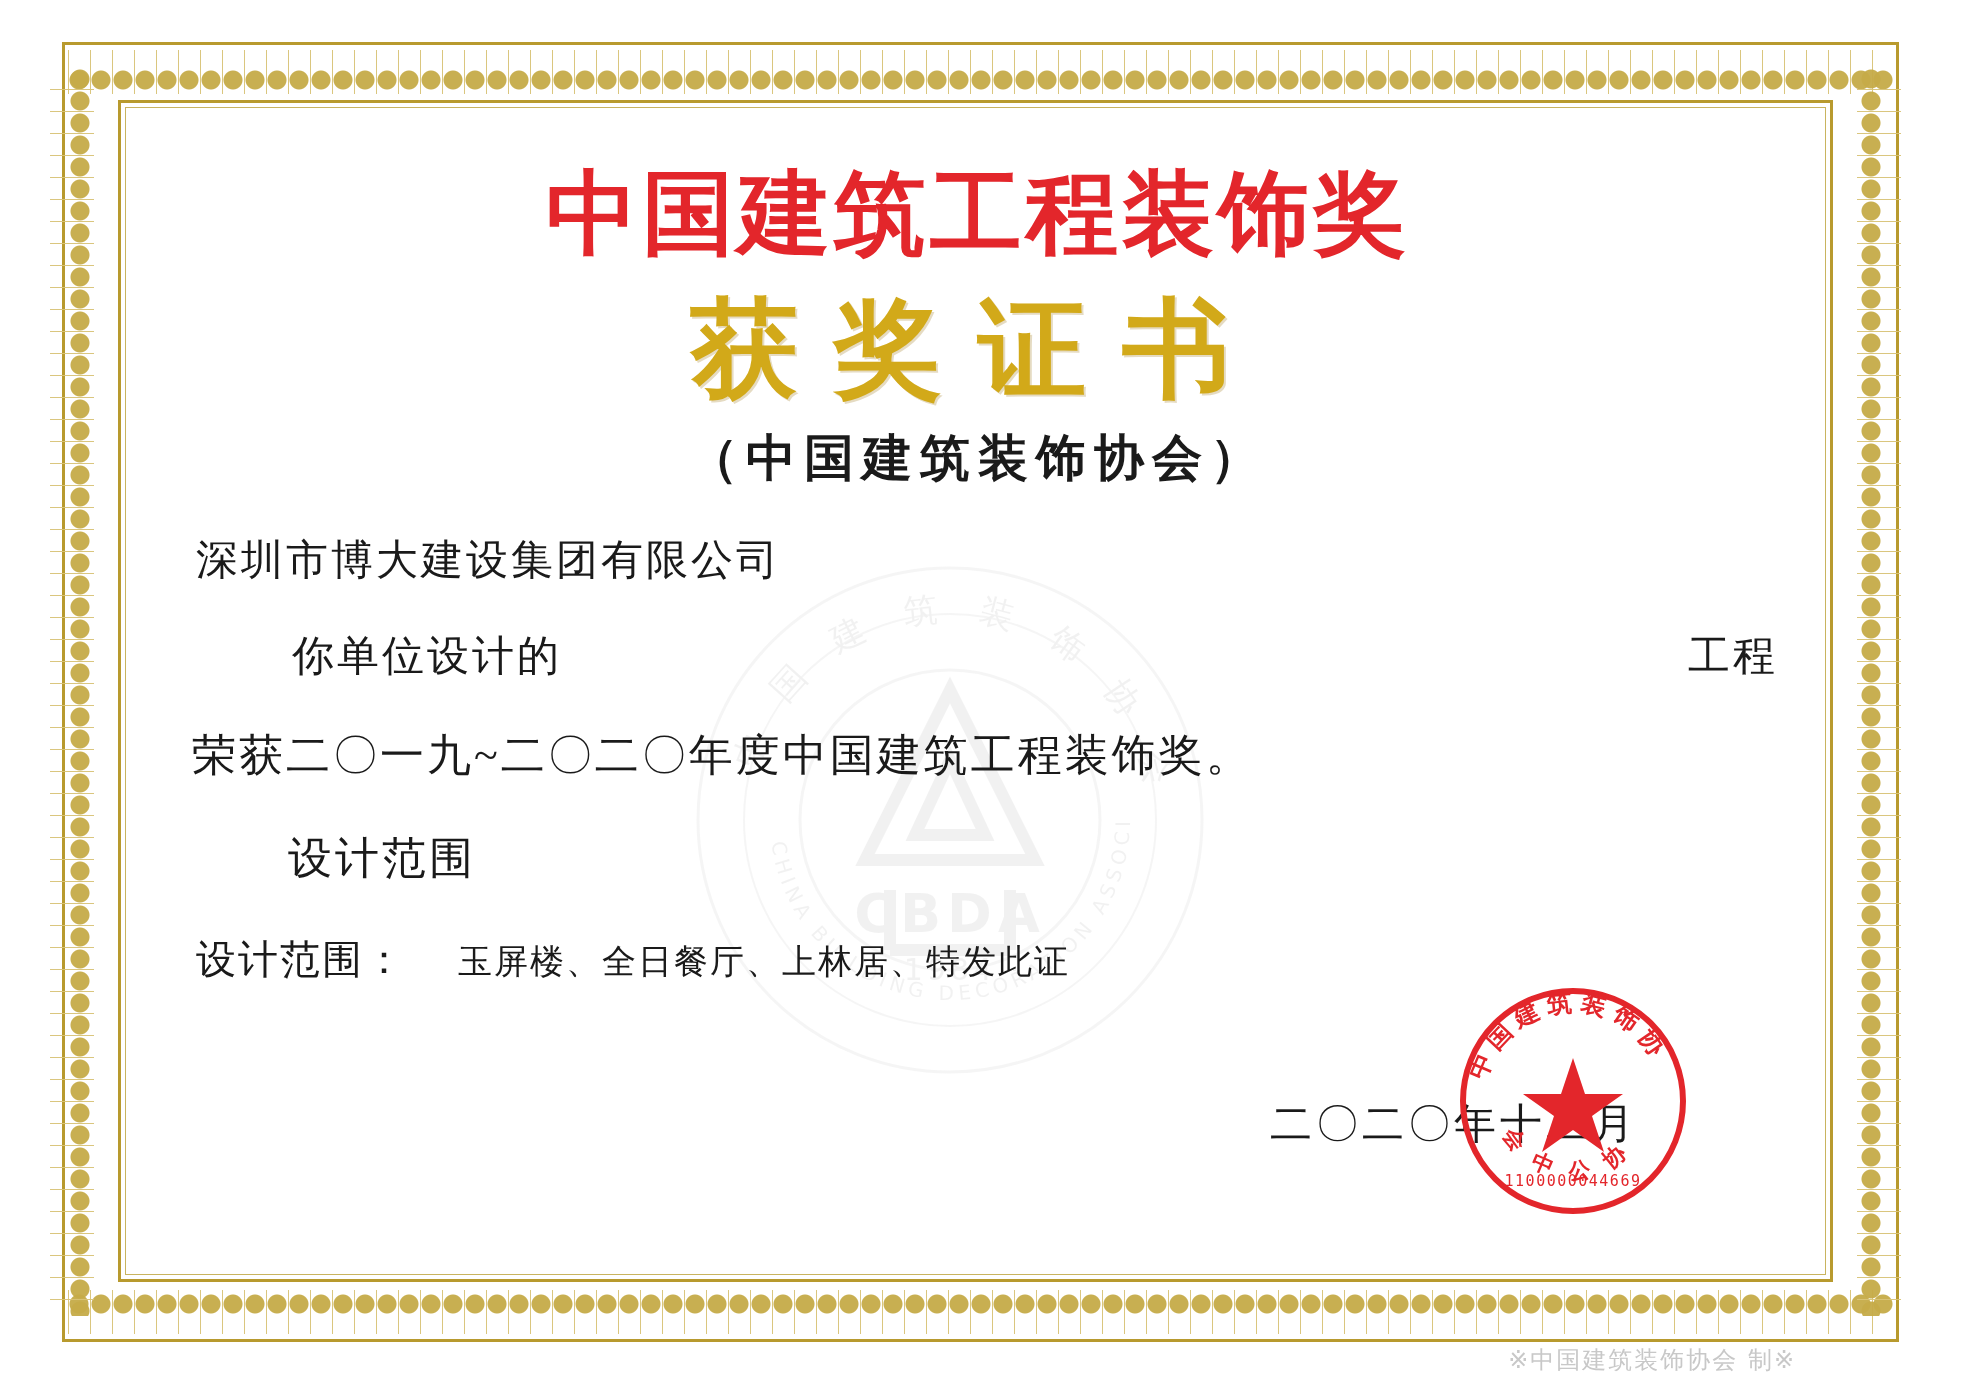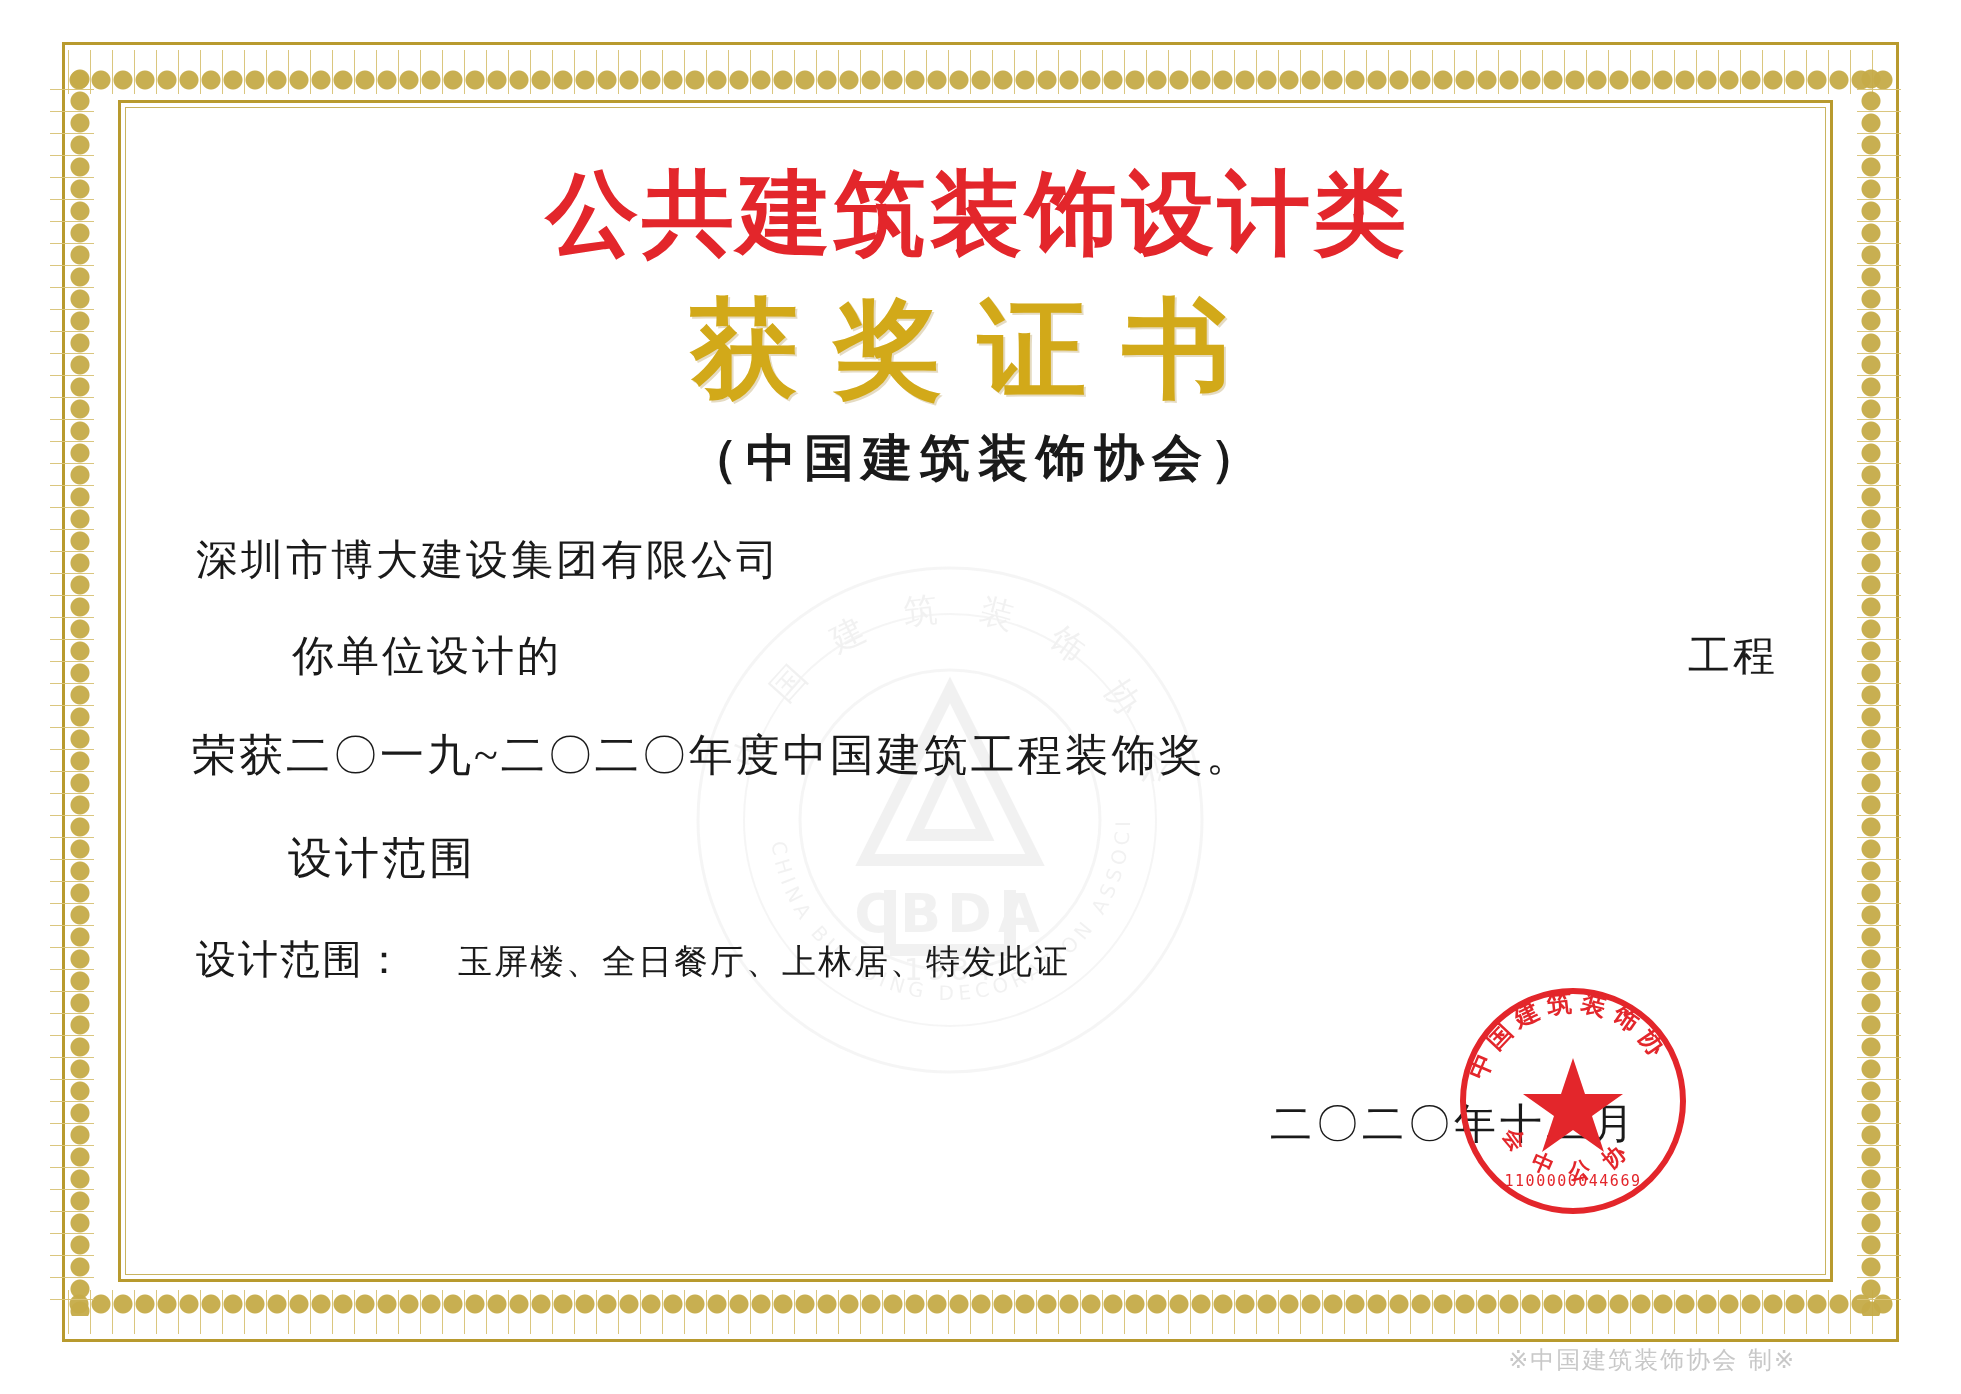--- a/index.html
+++ b/index.html
@@ -261,21 +261,21 @@
         <path d="M 200,330 L 200,390 M 320,330 L 320,390 M 200,390 L 320,390"></path>
         <path d="M 260,200 L 225,275 L 295,275 Z"></path>
       </g>
       <text x="260" y="372" text-anchor="middle" font-size="54" fill="#9a9a9a" font-weight="bold" font-family="'DejaVu Sans',sans-serif" letter-spacing="6">CBDA</text>
       <text x="260" y="420" text-anchor="middle" font-size="30" fill="#9a9a9a" font-family="'DejaVu Sans',sans-serif" letter-spacing="4">· 1984 ·</text>
     </svg>
   </div>
 
   <div class="content">
 
-    <div class="title-main">公共建筑装饰设计类</div>
+    <div class="title-main">中国建筑工程装饰奖</div>
     <div class="title-sub">获奖证书</div>
     <div class="title-category">（中国建筑装饰协会）</div>
 
     <div class="body-block">
 
       <div class="line-company">深圳市博大建设集团有限公司</div>
 
       <div class="line-project">
         <span class="lead">你单位设计的</span>
         <span class="trailing">工程</span>

